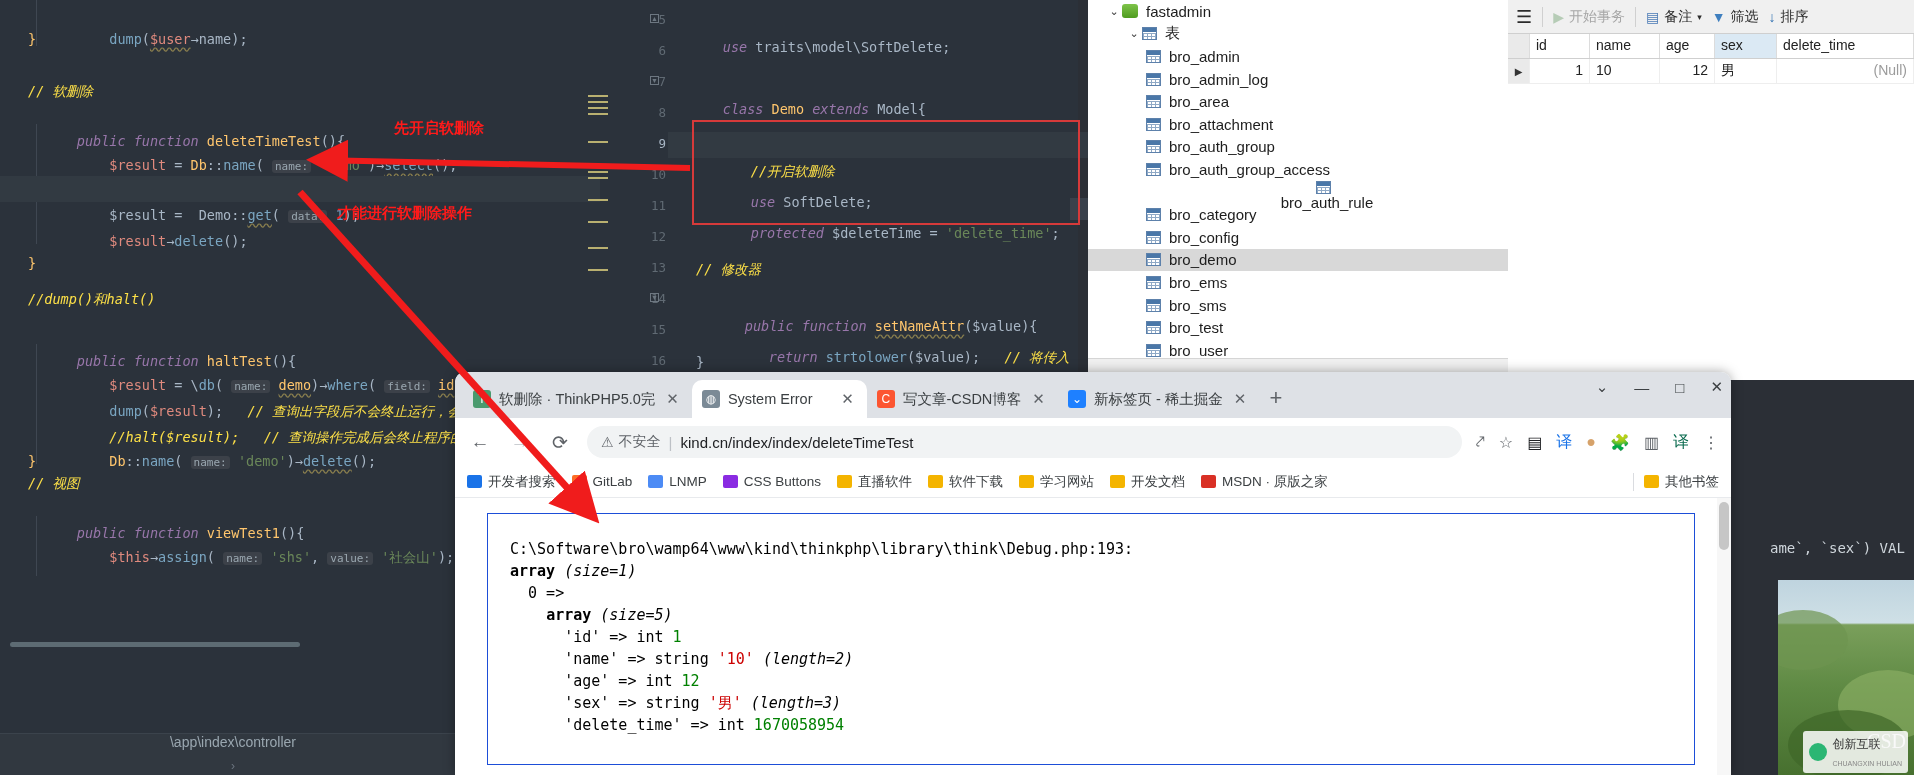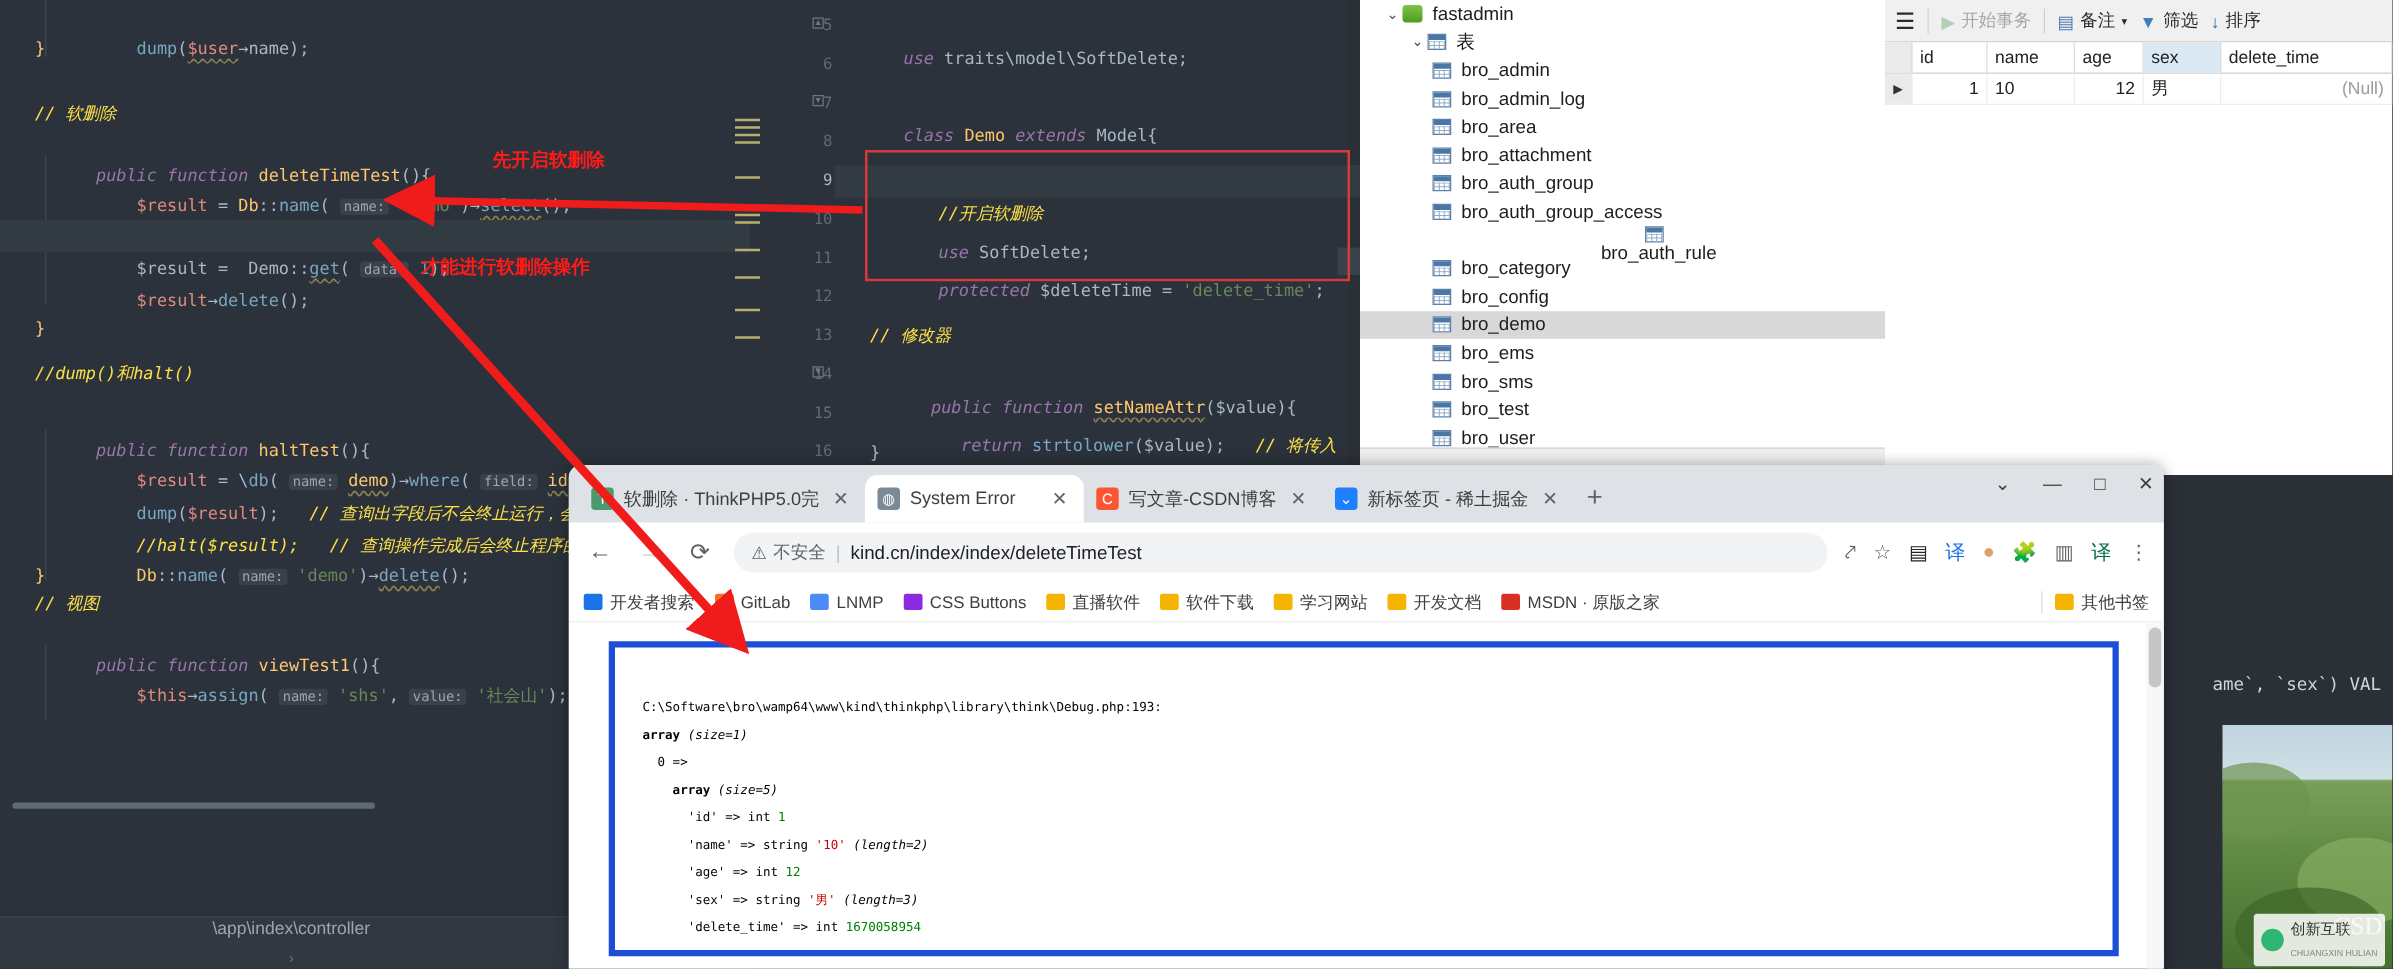--- a/index.html
+++ b/index.html
@@ -107,22 +107,22 @@
   .omni-sep { color:#bdc1c6; }
   .tb-icons { display:flex; align-items:center; gap:14px; font-size:16px; color:#5f6368; }
 
   .bookmarks { height:32px; background:#fff; display:flex; align-items:center; gap:16px; padding:0 12px; font-size:13.5px; color:#3c4043; border-bottom:1px solid #e8eaed;}
   .bm { display:flex; align-items:center; gap:6px; white-space:nowrap; }
   .bmicon { width:15px; height:13px; border-radius:2px; flex:none; }
   .bm-right { margin-left:auto; display:flex; align-items:center; gap:10px;}
   .bm-div { width:1px; height:18px; background:#dadce0; }
 
   .page { position:absolute; left:0; top:126px; right:0; bottom:0; background:#fff; }
-  .dumpbox { position:absolute; left:32px; top:15px; right:36px; bottom:10px; border:5px solid #1d4ed8; background:#fff; padding:16px 22px;
-             font-family:"DejaVu Sans Mono", monospace; font-size:10px; color:#000; line-height:22px; white-space:pre;}
+  .dumpbox { position:absolute; left:32px; top:15px; right:36px; bottom:10px; border:1px solid #1d4ed8; background:#fff; padding:2px 22px;
+             font-family:"DejaVu Sans Mono", monospace; font-size:15px; color:#000; line-height:22px; white-space:pre;}
   .d-b { font-weight:bold; }
   .d-i { font-style:italic; }
   .d-str { color:#cc0000; }
   .d-int { color:#008000; }
   .pg-scroll { position:absolute; right:0; top:126px; width:14px; bottom:0; background:#f7f7f7; }
   .pg-thumb { position:absolute; right:2px; top:130px; width:10px; height:48px; background:#c6c6c6; border-radius:5px; }
 
   
   .ann { position:absolute; color:#ff1a1a; font-weight:bold; font-size:15px; font-family:"Liberation Sans", sans-serif; white-space:nowrap; }
   svg.overlay { position:absolute; left:0; top:0; width:1914px; height:775px; pointer-events:none; }

